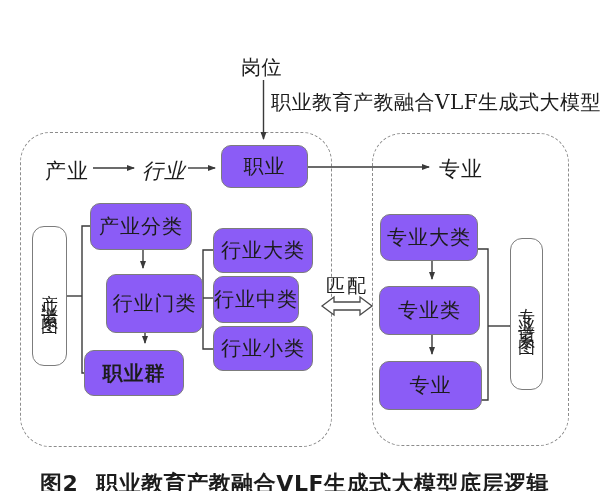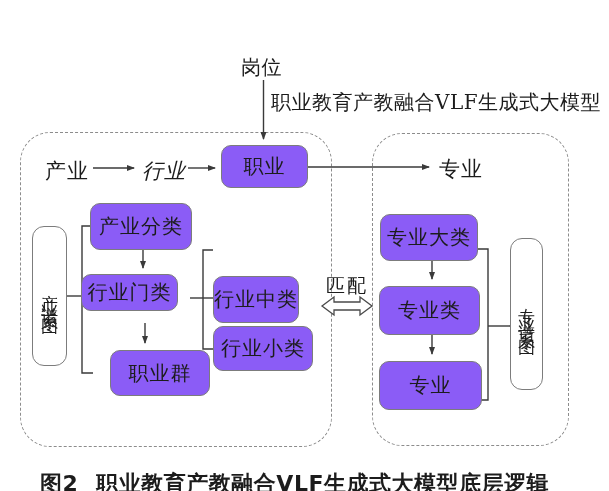--- a/index.html
+++ b/index.html
@@ -91,25 +91,28 @@
   <div class="node" style="left:221px;top:117px;width:87px;height:43px;">
       <span>职业</span>
     </div>
 
   <div class="vnode" style="left:32px;top:198px;width:35px;height:140px;">
       <span>产业谱系图</span>
     </div>
   <div class="node" style="left:90px;top:175px;width:102px;height:47px;">
       <span>产业分类</span>
     </div>
-  <div class="node" style="left:81px;top:246px;width:97px;height:37px;">
+  <div class="node" style="left:106px;top:246px;width:97px;height:59px;">
       <span>行业门类</span>
     </div>
-  <div class="node" style="left:110px;top:322px;width:100px;height:46px;">
+  <div class="node" style="left:84px;top:322px;width:100px;height:46px;font-weight:bold;">
       <span>职业群</span>
+    </div>
+  <div class="node" style="left:213px;top:200px;width:100px;height:45px;">
+      <span>行业大类</span>
     </div>
   <div class="node" style="left:213px;top:248px;width:86px;height:47px;">
       <span>行业中类</span>
     </div>
   <div class="node" style="left:213px;top:298px;width:100px;height:45px;">
       <span>行业小类</span>
     </div>
 
   <div class="matchtext" style="left:326px;top:245px;">匹配</div>
 

